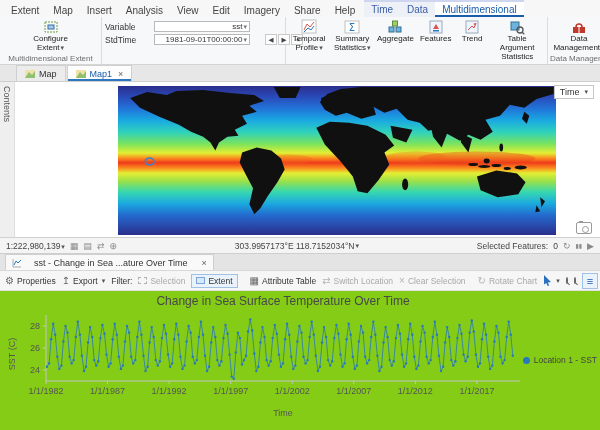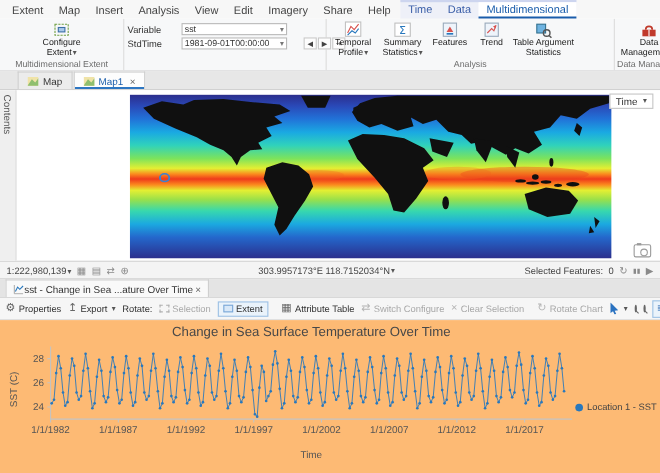--- a/index.html
+++ b/index.html
@@ -19,21 +19,21 @@
   .rgroup{height:100%;border-right:1px solid #dcdcdc;display:flex;flex-direction:column;flex:none}
   .rgroup-content{flex:1;display:flex;align-items:flex-start;padding:1px 3px 0;gap:2px}
   .rgroup-label{height:12px;text-align:center;font-size:8px;color:#6d6d6d;line-height:11px;white-space:nowrap;padding:0 2px}
   .bigbtn{display:flex;flex-direction:column;align-items:center;font-size:8px;line-height:1.12;color:#222;text-align:center;padding-top:1px;cursor:default}
   .bigbtn svg{flex:none}
   .caret{font-size:7px;color:#555;margin-left:1px}
   
   .cds{display:flex;flex-direction:column;gap:2px;padding-top:3px}
   .cds-row{display:flex;align-items:center;gap:15px;height:11px}
   .cds-label{width:34px;font-size:8.5px;color:#333}
-  .combo{width:96px;height:11px;background:#fff;border:1px solid #b9b9b9;font-size:8px;display:flex;align-items:center;justify-content:space-between;padding:0 2px;overflow:hidden;white-space:nowrap}
+  .combo{width:96px;height:11px;background:#fff;border:1px solid #b9b9b9;font-size:8px;display:flex;align-items:center;justify-content:flex-end;padding:0 2px;overflow:hidden;white-space:nowrap}
   .combo .caret{color:#777}
   .stepbtns{display:flex;gap:1px}
   .stepbtn{width:12px;height:11px;border:1px solid #c9c9c9;background:#fdfdfd;font-size:6.5px;display:flex;align-items:center;justify-content:center;color:#444}
   .disabled, .disabled *{color:#b8b8b8 !important;border-color:#e2e2e2 !important}
 
   
   .viewtabs{height:17px;background:#e7e7e7;display:flex;align-items:flex-end;padding-left:16px;border-bottom:1px solid #cfcfcf;flex:none}
   .vtab{display:flex;align-items:center;gap:4px;padding:0 8px;background:#ececec;border:1px solid #cfcfcf;border-bottom:none;margin-right:1px;height:16px;font-size:9px}
   .vtab.active{background:#fdfdfd;color:#1a5dab;box-shadow:inset 0 -2px 0 #2d76c2}
   .closex{color:#666;font-size:9px;margin-left:2px}
@@ -49,43 +49,43 @@
   .camera-btn::after{content:"";position:absolute;width:4px;height:2px;background:#9a9a9a;top:-2px;left:2px}
 
   
   .statusbar{height:16px;background:#f4f4f4;border-bottom:1px solid #cfcfcf;display:flex;align-items:center;padding:0 6px;gap:5px;font-size:8.5px;color:#444;flex:none}
   .sb-icon{color:#8a8a8a;font-size:9px}
   .sb-spacer{flex:1}
   .sb-coords{display:flex;align-items:center;gap:0}
 
   
   .chart-tabbar{height:17px;background:#e4e4e4;display:flex;align-items:flex-end;padding-left:5px;border-bottom:1px solid #d8d8d8;flex:none}
-  .ctab{display:flex;align-items:center;gap:0;background:#f9f9f9;border:1px solid #cfcfcf;border-bottom:none;padding:0 6px;height:16px;font-size:9px;color:#333}
+  .ctab{display:flex;align-items:center;gap:12px;background:#f9f9f9;border:1px solid #cfcfcf;border-bottom:none;padding:0 6px;height:16px;font-size:9px;color:#333}
 
   
   .chart-toolbar{height:20px;background:#f6f6f6;border-bottom:1px solid #e0e0e0;display:flex;align-items:center;padding:0 5px;gap:6px;font-size:8.5px;color:#333;flex:none;white-space:nowrap}
   .tb-item{display:flex;align-items:center;gap:3px;cursor:default}
   .tb-item.gray{color:#a8a8a8}
   .tb-sep{width:1px;height:13px;background:#d8d8d8}
   .tb-active{border:1px solid #9ec1e4;background:#eaf3fb;padding:1px 4px}
   .tb-icon{font-size:10px;color:#666;line-height:1}
   .gray .tb-icon{color:#b5b5b5}
   .sel-box{width:9px;height:7px;border:1px dashed #b0b0b0;display:inline-block}
   .ext-box{width:9px;height:7px;border:1px solid #7aa7d8;background:#d8e8f8;display:inline-block}
   .mag{width:7px;height:7px;border:1.4px solid #666;border-radius:50%;position:relative;display:inline-block}
   .mag::after{content:"";position:absolute;width:4px;height:1.4px;background:#666;right:-3.5px;bottom:-1px;transform:rotate(45deg)}
   .legend-toggle{margin-left:auto;border:1px solid #9ec1e4;background:#eaf3fb;color:#1a5dab;padding:0 4px;font-size:11px;line-height:14px}
 
   
-  .chart-area{height:139px;position:relative;background:#fdba74;flex:1}
+  .chart-area{height:139px;position:relative;background:#84cc16;flex:1}
   .chart-title{position:absolute;left:0;top:3px;width:566px;text-align:center;font-size:12px;color:#484848}
   #chart-svg{position:absolute;left:0;top:20px;width:600px;height:96px}
   .ylabel{position:absolute;left:-13px;top:58px;width:50px;text-align:center;transform:rotate(-90deg);font-size:9px;color:#555}
   .xlabel{position:absolute;left:0;top:117px;width:566px;text-align:center;font-size:9px;color:#555}
-  .legend{position:absolute;right:3px;top:74px;display:flex;align-items:center;gap:4px;font-size:8.5px;color:#444}
+  .legend{position:absolute;right:3px;top:64px;display:flex;align-items:center;gap:4px;font-size:8.5px;color:#444}
   .legend-dot{width:7px;height:7px;border-radius:50%;background:#2878bd;flex:none}
 </style>
 </head>
 <body>
 
 <div class="app">
 
   <div class="ribbon-tabs">
     <span class="rtab">Extent</span>
     <span class="rtab">Map</span>
@@ -98,21 +98,21 @@
     <span class="rtab">Help</span>
     <div class="ctx-group">
       <span class="rtab">Time</span>
       <span class="rtab">Data</span>
       <span class="rtab active">Multidimensional</span>
     </div>
   </div>
 
   <div class="ribbon">
 
-    <div class="rgroup" style="width:113px">
+    <div class="rgroup" style="width:102px">
       <div class="rgroup-content" style="justify-content:center">
         <div class="bigbtn">
           <svg width="16" height="16">
               <rect x="2" y="3" width="12" height="10" fill="none" stroke="#6f9f43" stroke-dasharray="2 1"></rect>
               <rect x="5" y="6" width="6" height="4" fill="#a9c9ea" stroke="#3a6ea5"></rect>
             </svg>
           <span>Configure</span>
           <span><span>Extent</span><span class="caret">▾</span></span>
         </div>
       </div>
@@ -156,20 +156,28 @@
           <span>Temporal</span>
           <span><span>Profile</span><span class="caret">▾</span></span>
         </div>
         <div class="bigbtn" style="width:44px">
           <svg width="16" height="16">
               <rect x="1" y="2" width="14" height="12" fill="#fff" stroke="#c0c0c0"></rect>
               <text x="8" y="12" font-size="10" fill="#2878bd" text-anchor="middle" font-family="DejaVu Sans, sans-serif">Σ</text>
             </svg>
           <span>Summary</span>
           <span><span>Statistics</span><span class="caret">▾</span></span>
+        </div>
+        <div class="bigbtn" style="width:42px">
+          <svg width="16" height="16">
+              <rect x="2" y="8" width="5" height="5" fill="#6fb3e0" stroke="#32708f"></rect>
+              <rect x="9" y="8" width="5" height="5" fill="#6fb3e0" stroke="#32708f"></rect>
+              <rect x="5.5" y="2" width="5" height="5" fill="#9fd06a" stroke="#5d8f3a"></rect>
+            </svg>
+          <span>Aggregate</span>
         </div>
         <div class="bigbtn" style="width:38px">
           <svg width="16" height="16">
               <rect x="2" y="2" width="12" height="12" fill="#eef4fb" stroke="#99aabb"></rect>
               <path d="M5 10 L8 5 L11 10 Z" fill="#d9534f"></path>
               <rect x="5" y="11" width="6" height="1.5" fill="#2878bd"></rect>
             </svg>
           <span>Features</span>
         </div>
         <div class="bigbtn" style="width:34px">
@@ -324,37 +332,37 @@
   <div class="chart-toolbar">
     <div class="tb-item">
         <span class="tb-icon">⚙</span>
         <span>Properties</span>
       </div>
     <div class="tb-item">
         <span class="tb-icon">↥</span>
         <span>Export</span>
         <span class="caret">▾</span>
       </div>
-    <span>Rotate:</span>
+    <span>Filter:</span>
     <div class="tb-item gray">
         <span class="sel-box"></span>
         <span>Selection</span>
       </div>
     <div class="tb-item tb-active">
         <span class="ext-box"></span>
         <span>Extent</span>
       </div>
     <span class="tb-sep"></span>
     <div class="tb-item">
         <span class="tb-icon">▦</span>
         <span>Attribute Table</span>
       </div>
     <div class="tb-item gray">
         <span class="tb-icon">⇄</span>
-        <span>Switch Configure</span>
+        <span>Switch Location</span>
       </div>
     <div class="tb-item gray">
         <span class="tb-icon">×</span>
         <span>Clear Selection</span>
       </div>
     <span class="tb-sep"></span>
     <div class="tb-item gray">
         <span class="tb-icon">↻</span>
         <span>Rotate Chart</span>
       </div>

